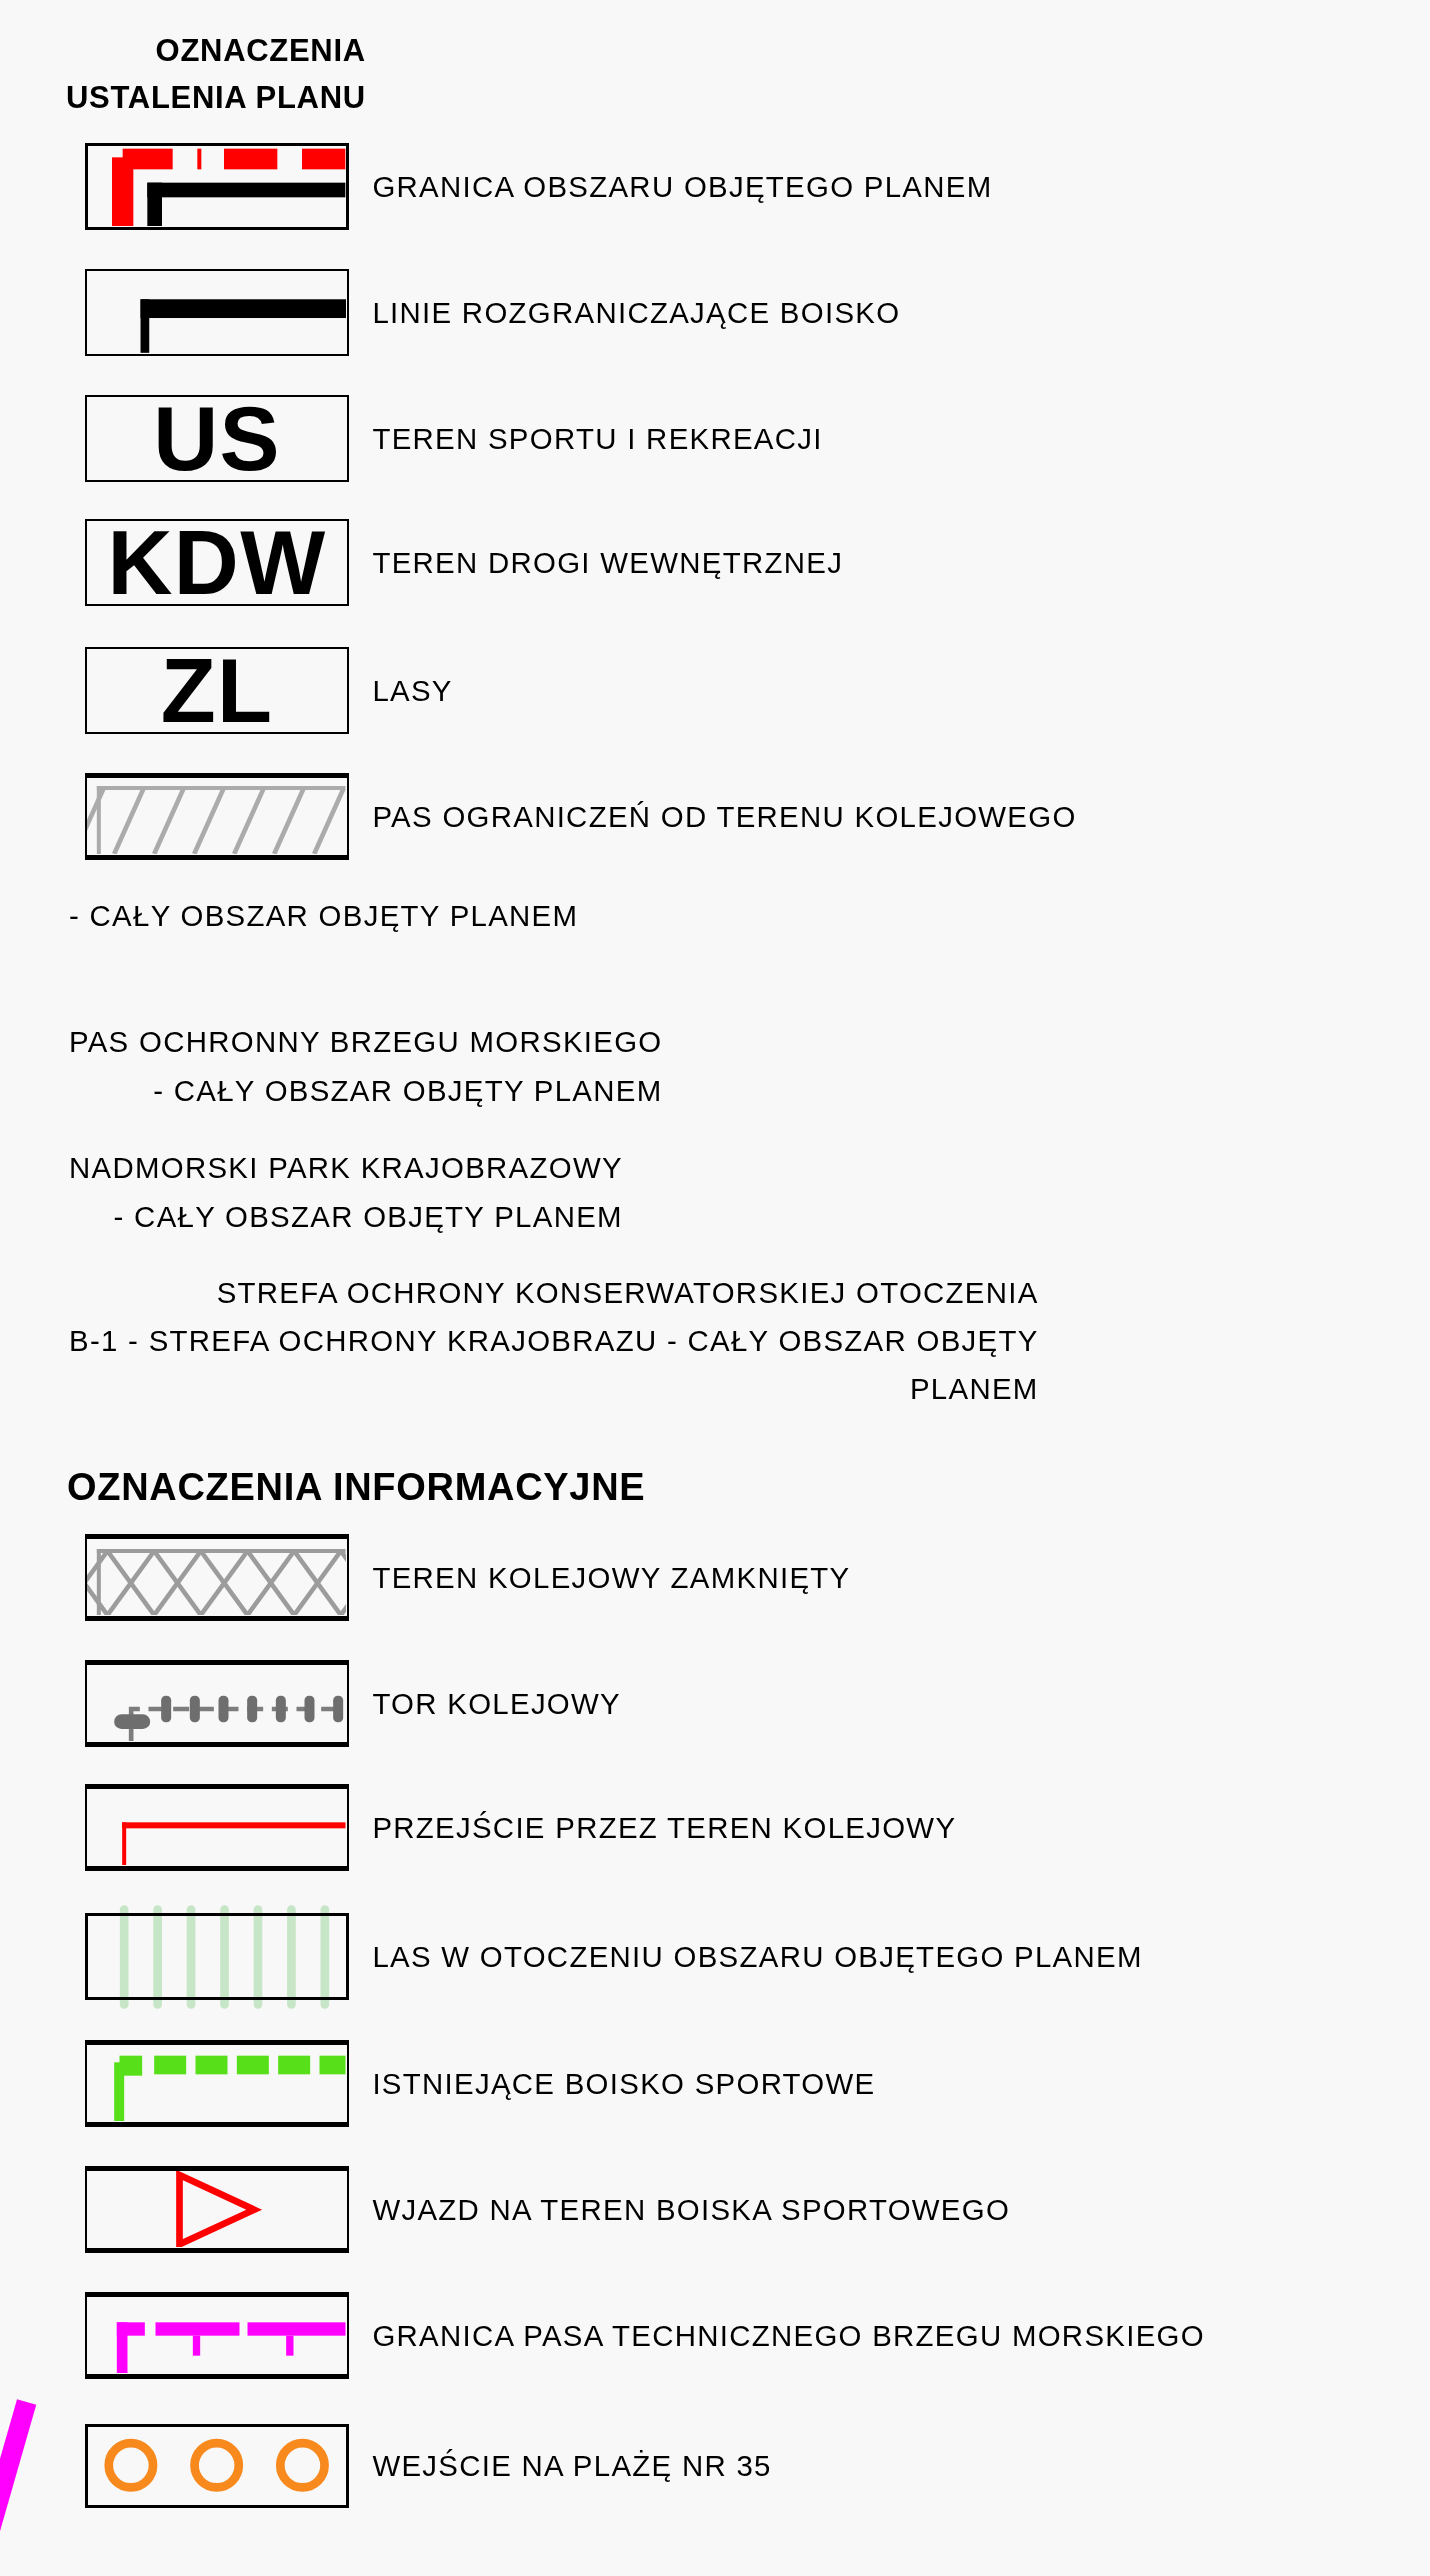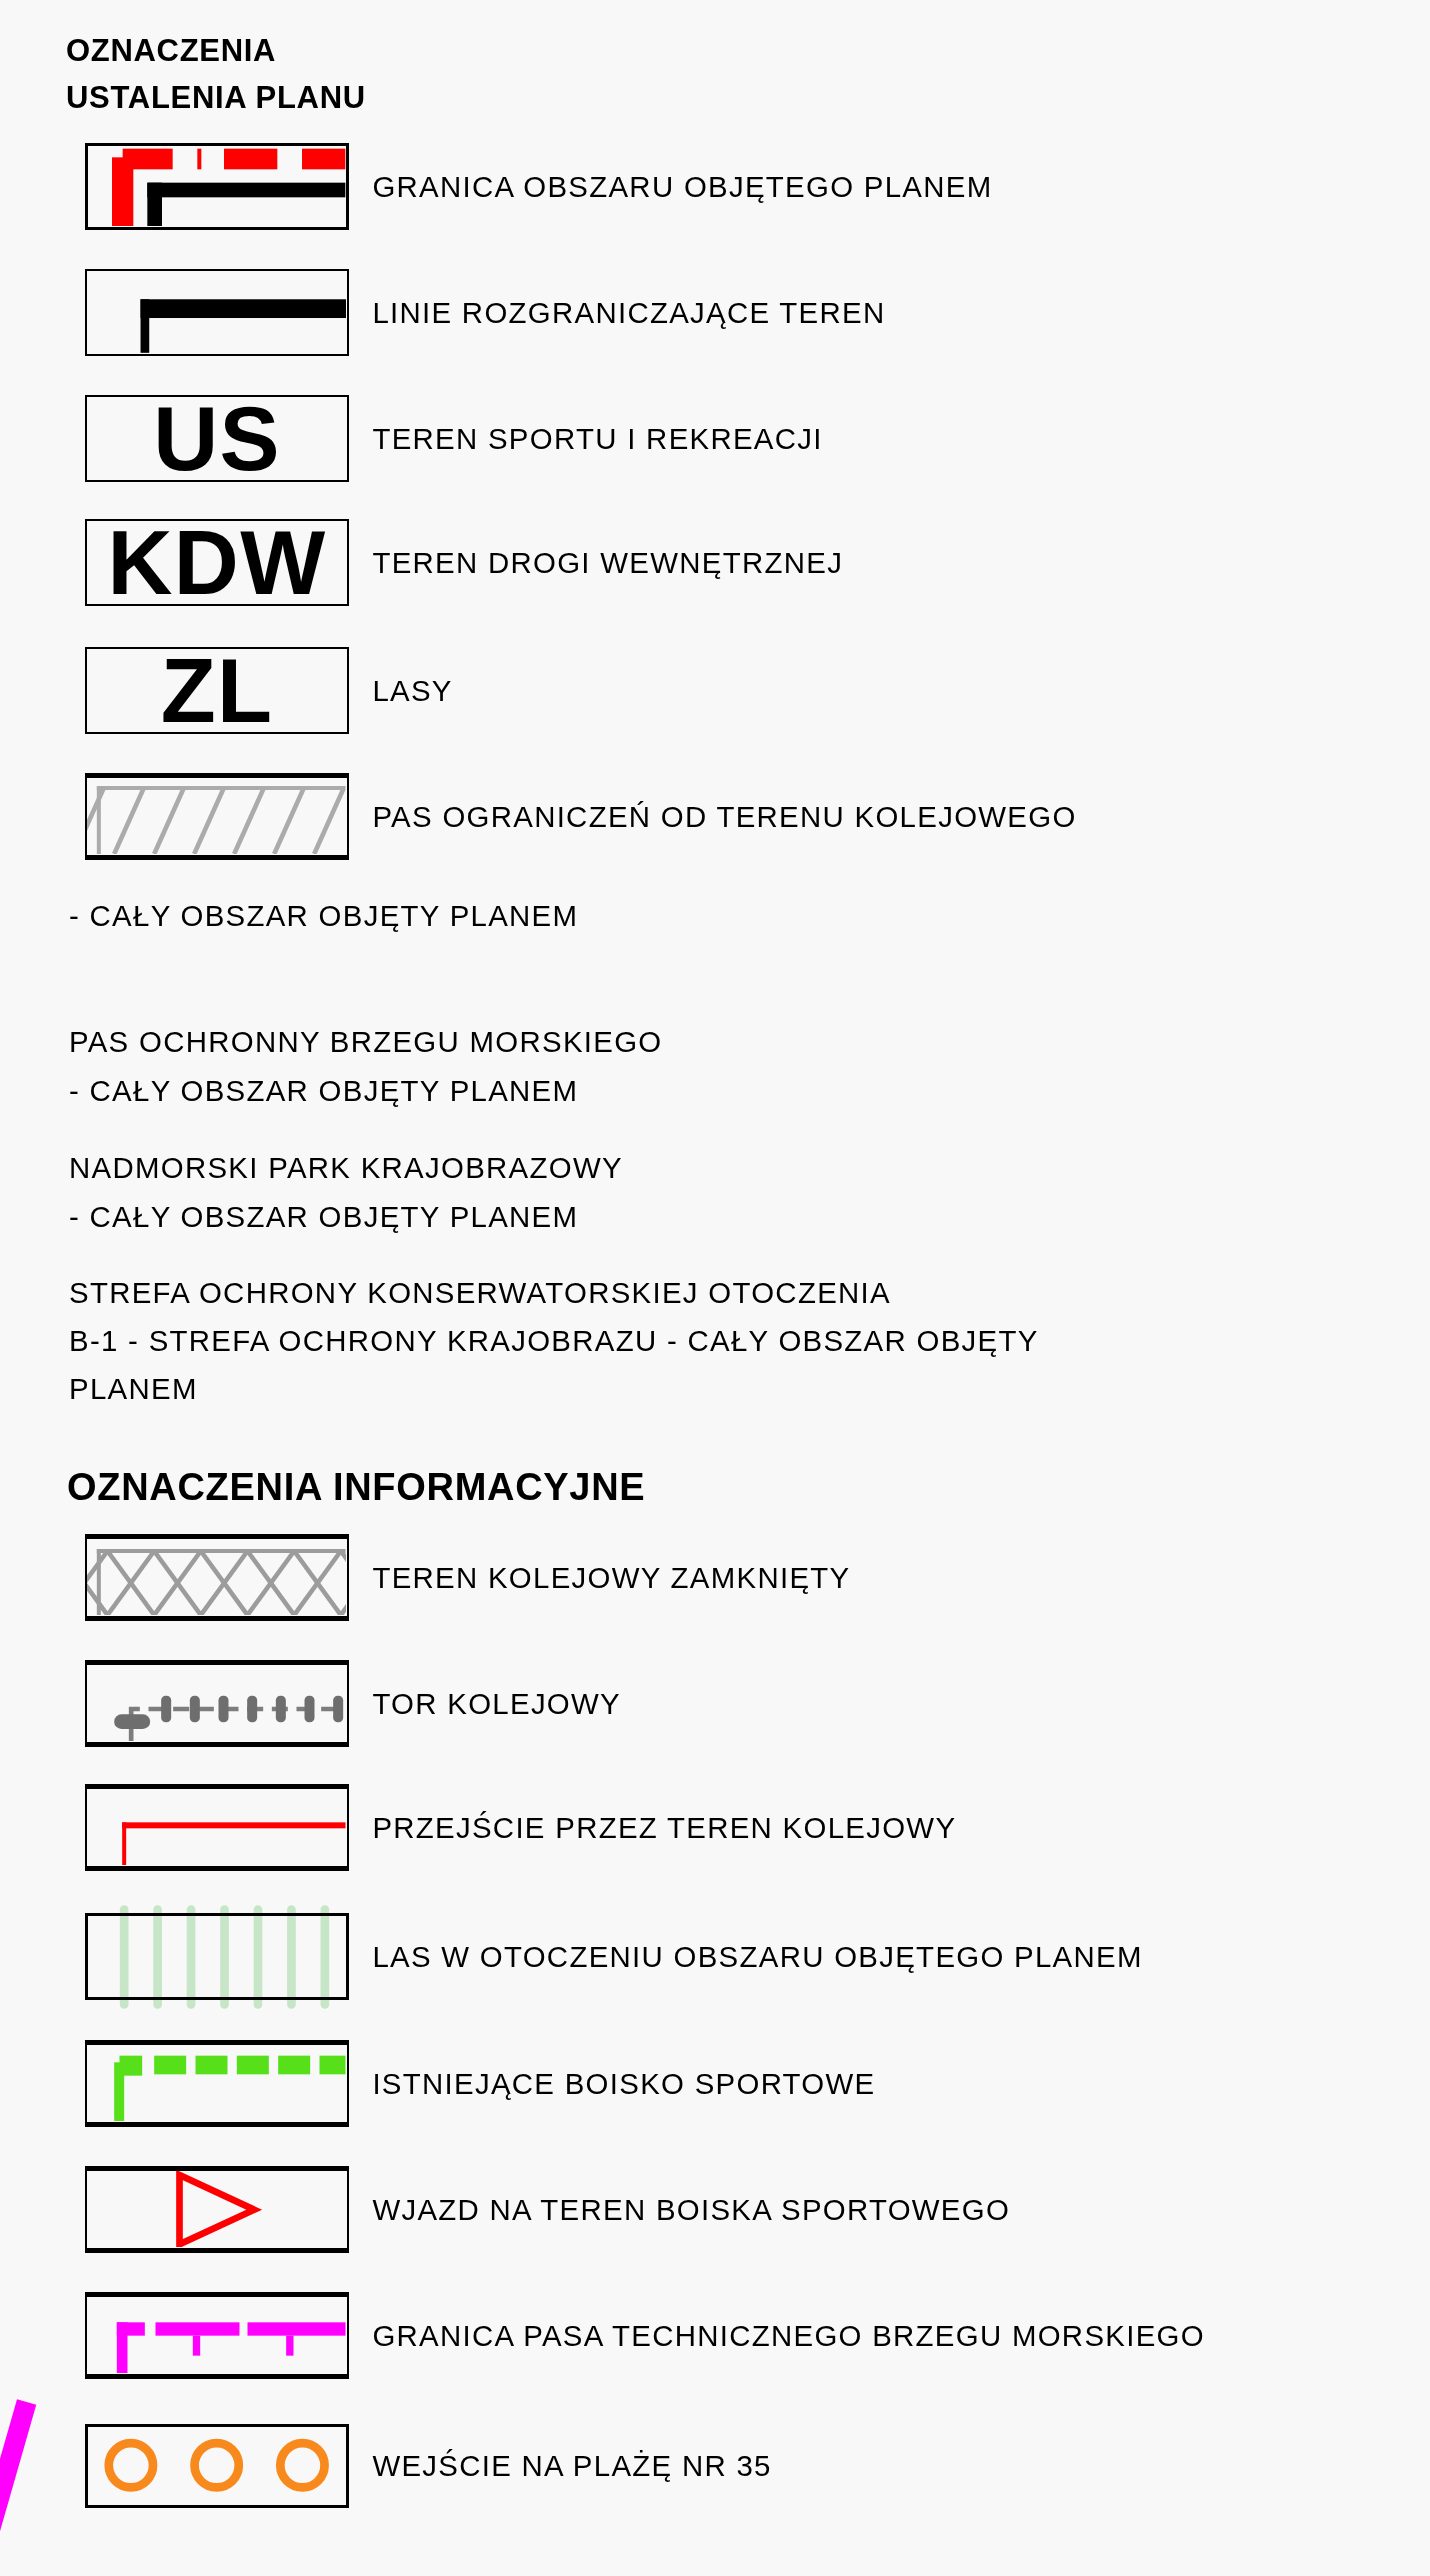--- a/index.html
+++ b/index.html
@@ -1,17 +1,17 @@
 <!DOCTYPE html>
 <html style="font-size:10.7px"><head>
 <meta charset="utf-8">
 <style>
   html,body{margin:0;padding:0;}
   body{background:#f8f8f8;font-family:"Liberation Sans", sans-serif;}
-  #page{position:relative;width:1324px;height:2576px;background:#f8f8f8;overflow:hidden;}
+  #page{position:relative;width:1324px;height:2576px;background:#f8f8f8;overflow:hidden;text-align:right;}
 
   .title{position:absolute;left:66px;top:27px;font-size:31px;font-weight:bold;
          line-height:47px;color:#000;letter-spacing:0.7px;white-space:nowrap;}
   .h2{position:absolute;left:67px;top:1467px;font-size:38px;font-weight:bold;
       color:#000;letter-spacing:0.7px;white-space:nowrap;line-height:40px;}
 
   .row{position:absolute;left:70px;height:87px;display:flex;align-items:center;margin-left:15px;}
   .sym{position:relative;width:264px;height:87px;box-sizing:border-box;
        border:3.3px solid #000;flex:0 0 auto;background:transparent;padding-left:36px;}
   .sym.b4{border-width:2.7px;}
@@ -56,21 +56,21 @@
     <div class="lbl">GRANICA OBSZARU OBJĘTEGO PLANEM</div>
   </div>
 
   <div class="row" style="top:269px">
     <div class="sym b4">
       <svg width="259" height="82" viewBox="0 0 387 122">
         <rect x="80" y="42" width="307" height="28" fill="#000000"></rect>
         <rect x="80" y="42" width="13" height="80" fill="#000000"></rect>
       </svg>
     </div>
-    <div class="lbl">LINIE ROZGRANICZAJĄCE TEREN</div>
+    <div class="lbl">LINIE ROZGRANICZAJĄCE BOISKO</div>
   </div>
 
   <div class="row" style="top:395px">
     <div class="sym b4">
       <div class="code">US</div>
     </div>
     <div class="lbl">TEREN SPORTU I REKREACJI</div>
   </div>
 
   <div class="row" style="top:519px">

